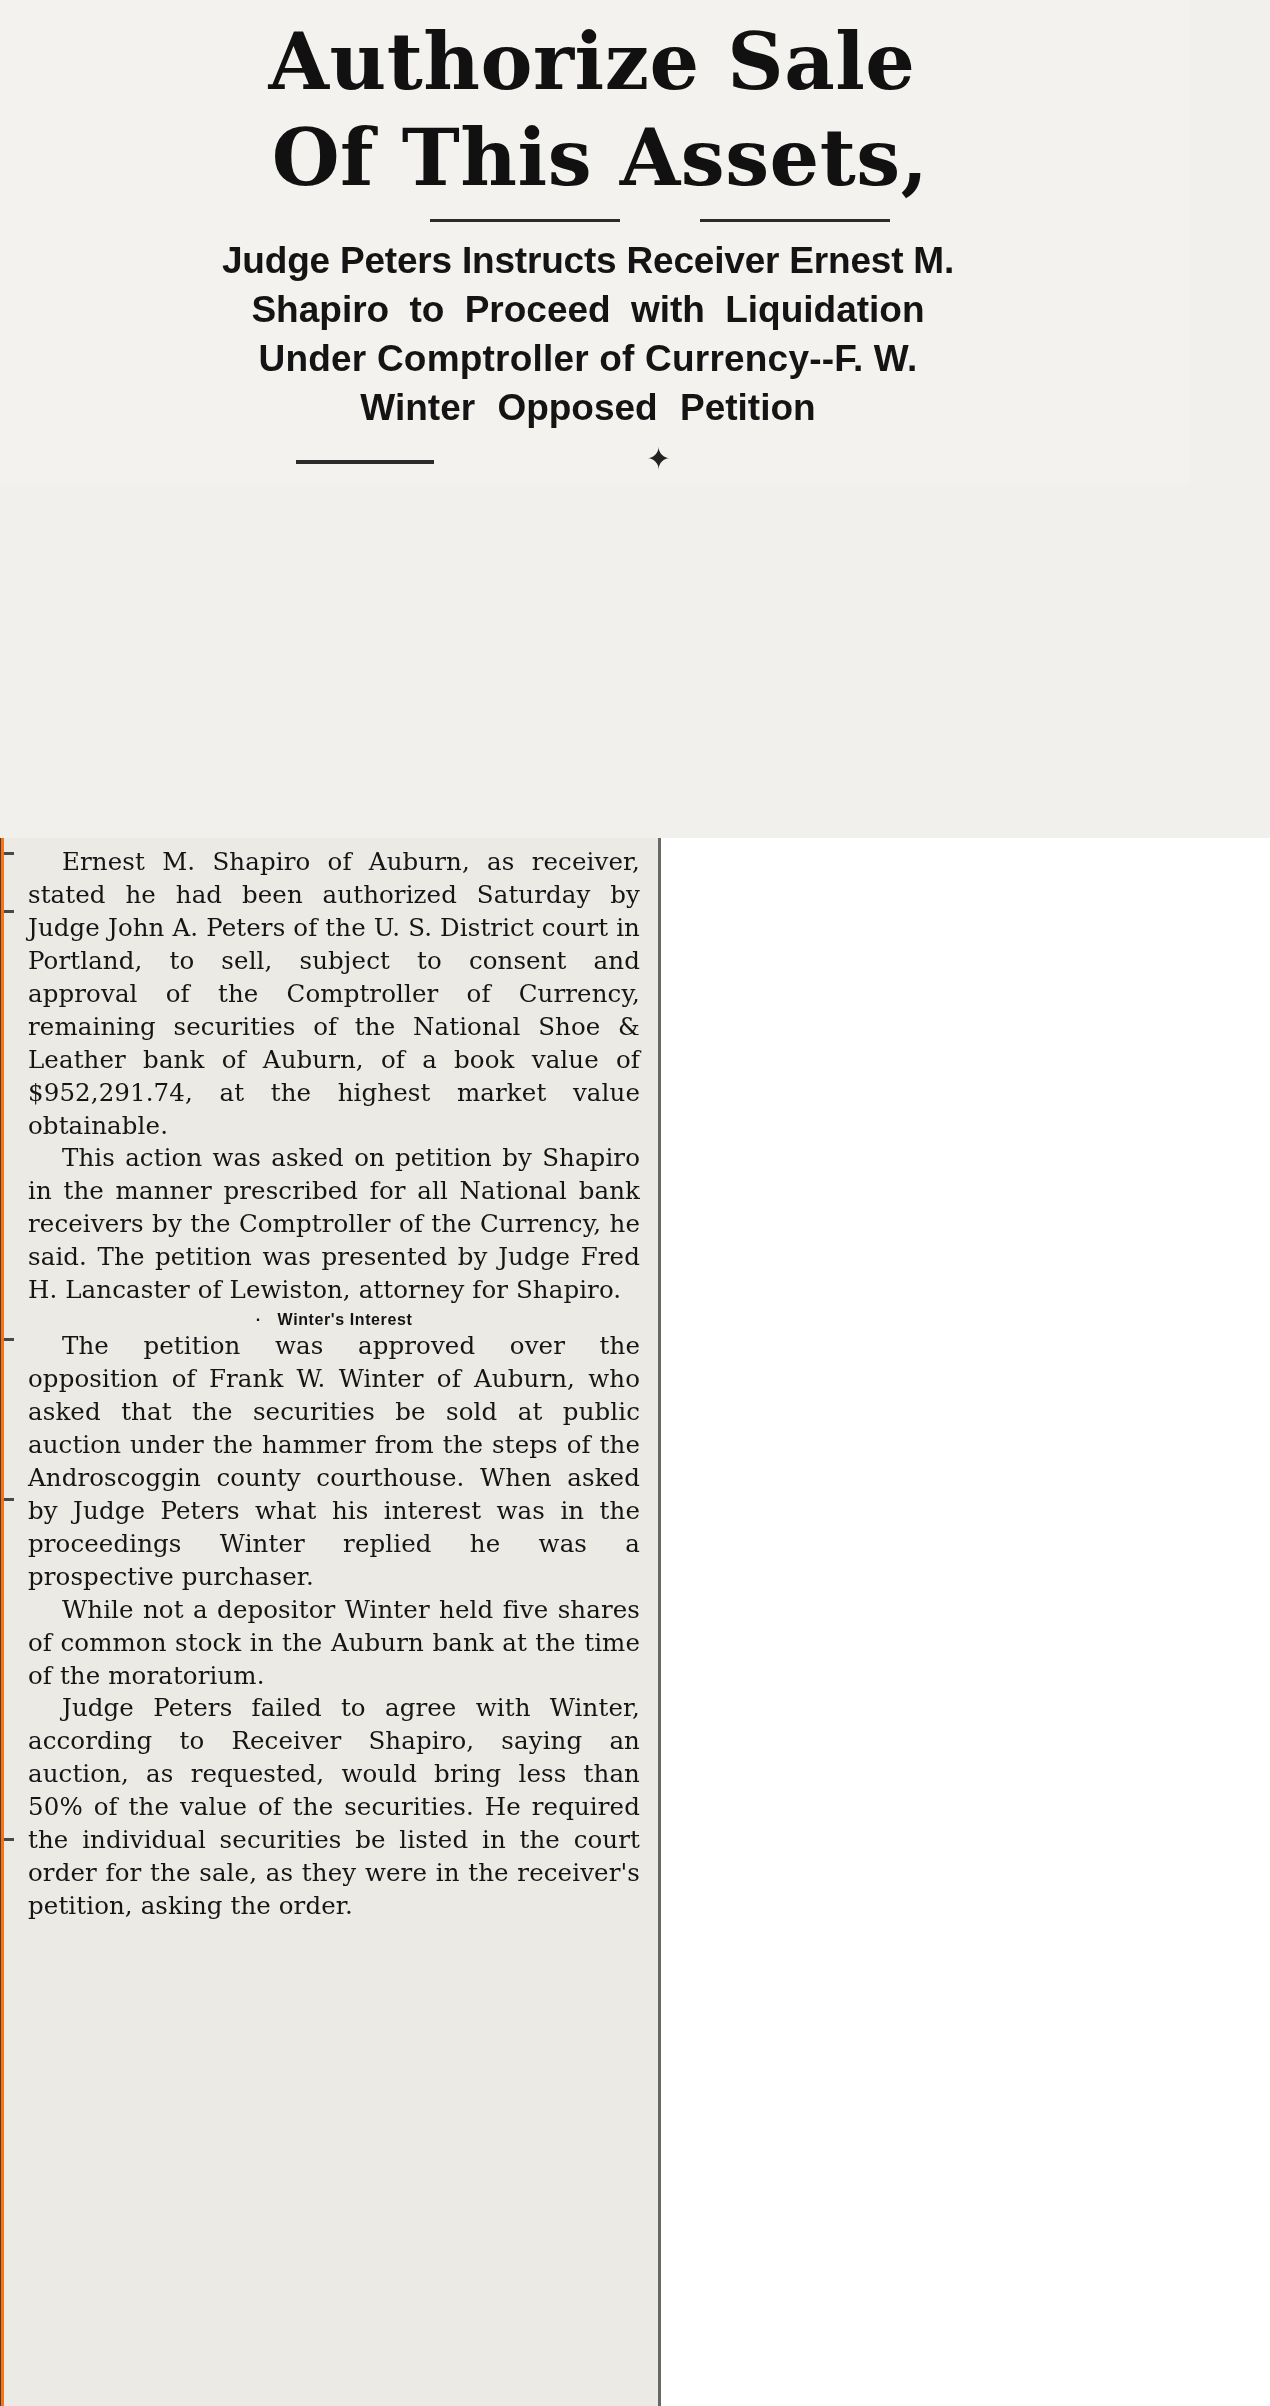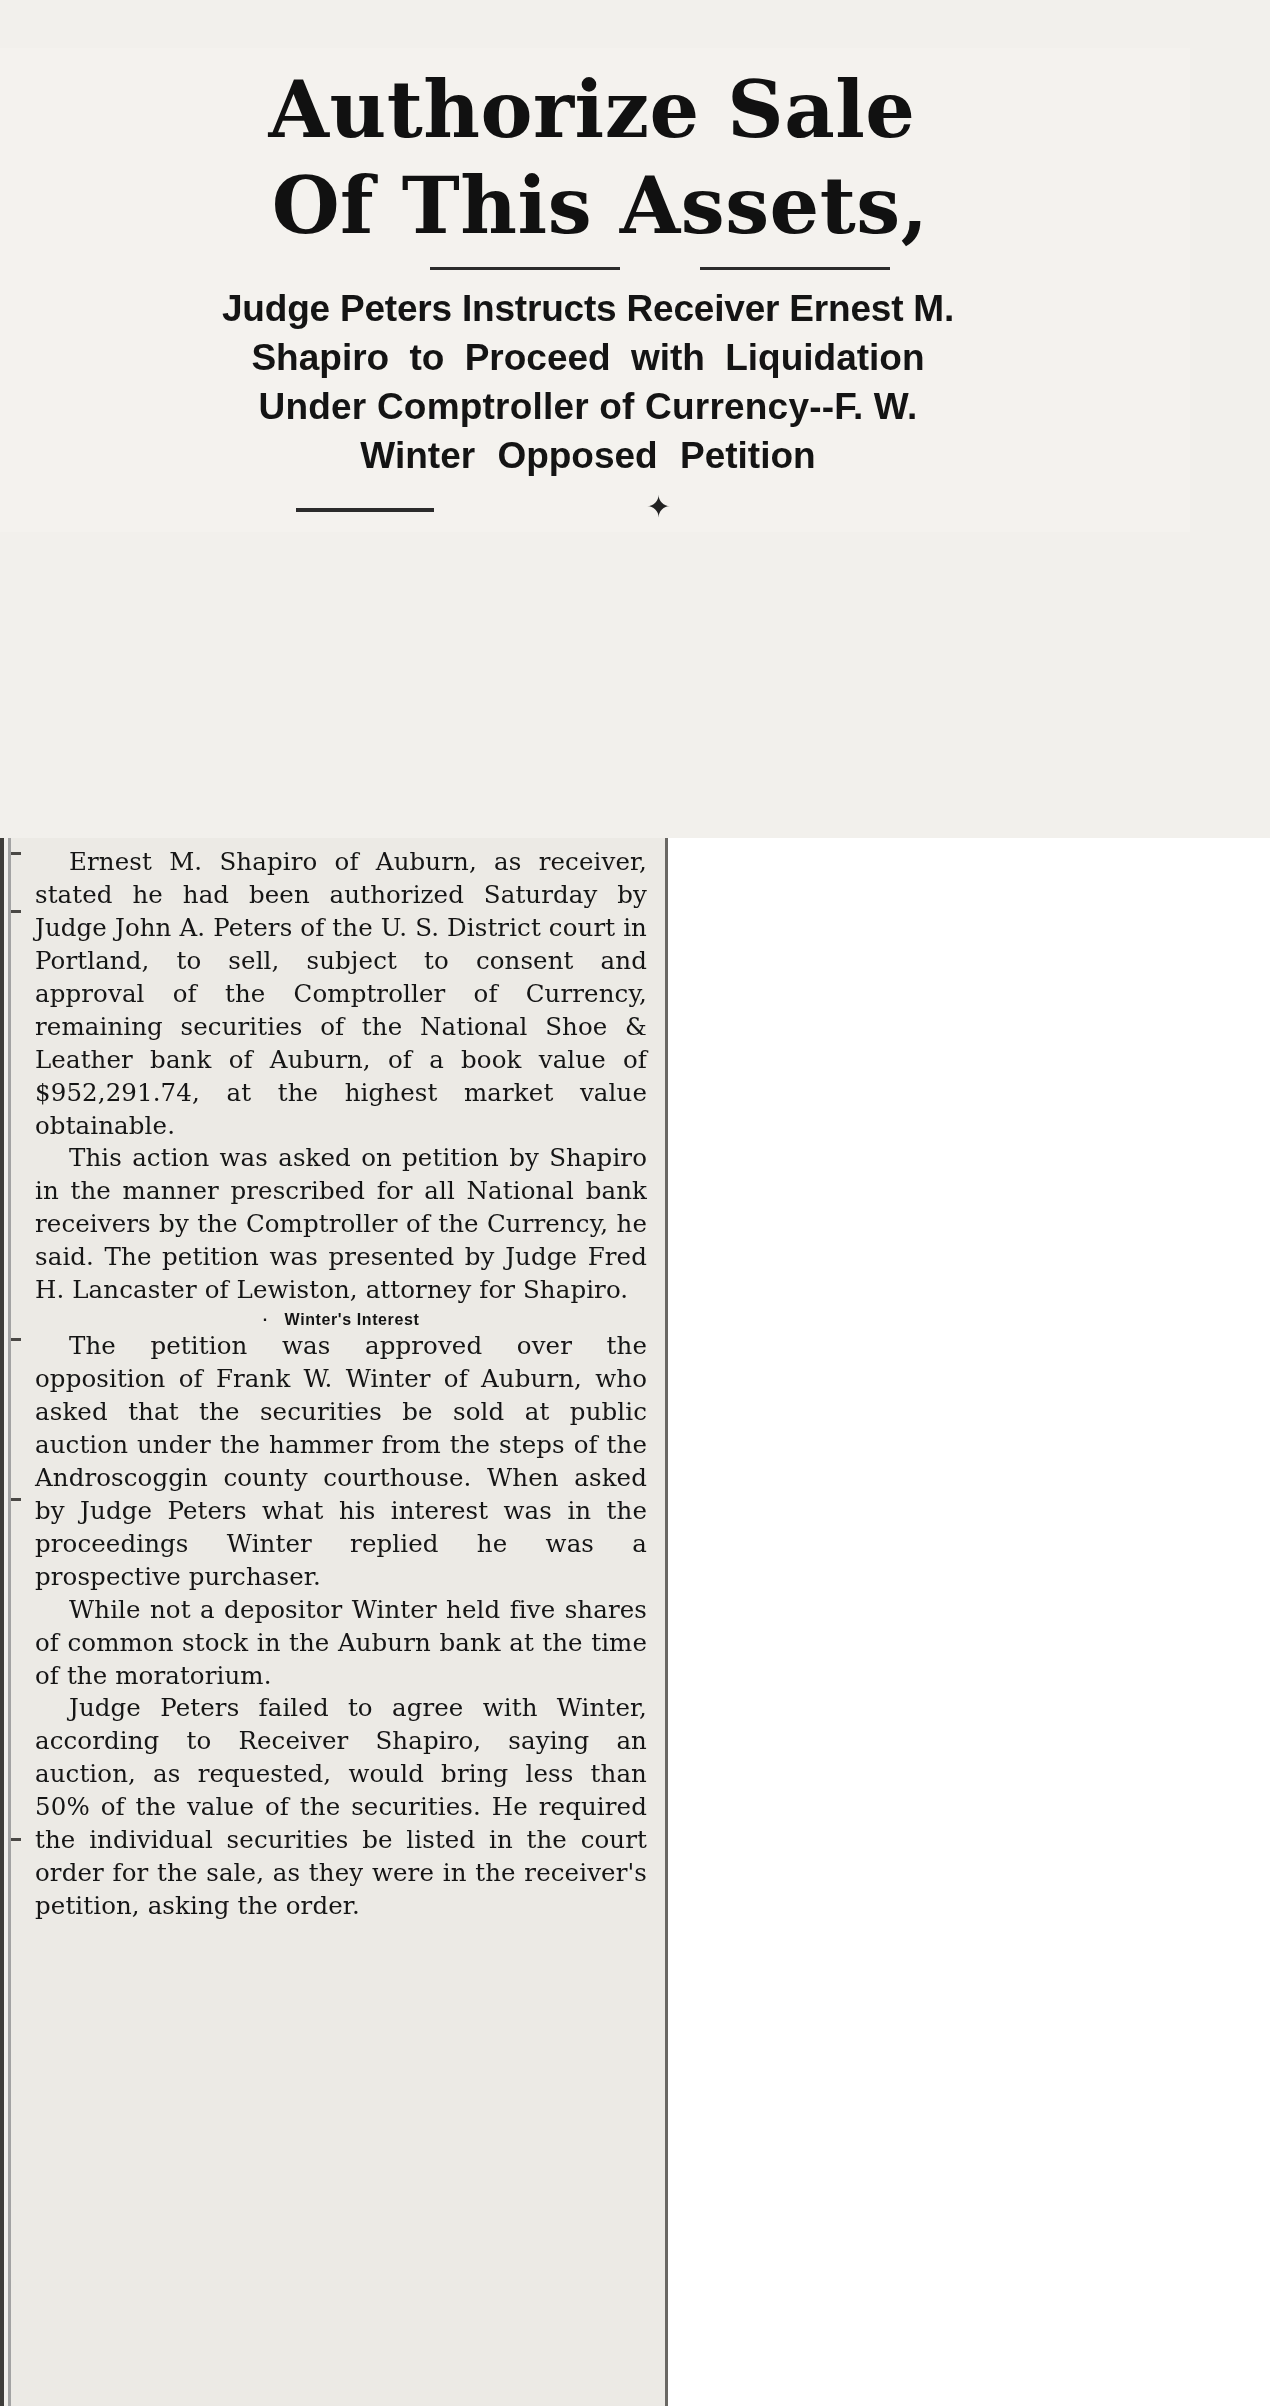--- a/index.html
+++ b/index.html
@@ -21,21 +21,20 @@
     background: #f2f0ec;
   }
   
   .headline-block {
     position: absolute;
     left: 0;
     top: 0;
     width: 1176px;
     padding: 10px 14px 0 0;
     background: #f4f2ee;
-    margin-top: 48px;
   }
   .hl-line {
     font-family: "DejaVu Serif", serif;
     font-weight: 700;
     color: #111;
     text-align: center;
     letter-spacing: 0.5px;
     line-height: 1.02;
   }
   .hl1 {
@@ -103,26 +102,26 @@
     left: 646px;
     top: 0px;
     font-size: 30px;
     color: #222;
     line-height: 1;
   }
 
   
   .column {
     position: absolute;
-    left: 8px;
+    left: 1px;
     top: 838px;
     width: 660px;
     height: 1568px;
     background: #eceae5;
-    border-left: 3px solid #a3a3a3;
+    border-left: 3px solid #f97316;
     border-right: 3px solid #6a6864;
     box-sizing: border-box;
     padding: 8px 18px 0 24px;
     overflow: hidden;
   }
   .column p {
     margin: 0;
     font-family: "DejaVu Serif", serif;
     font-size: 24.5px;
     line-height: 1.345;

